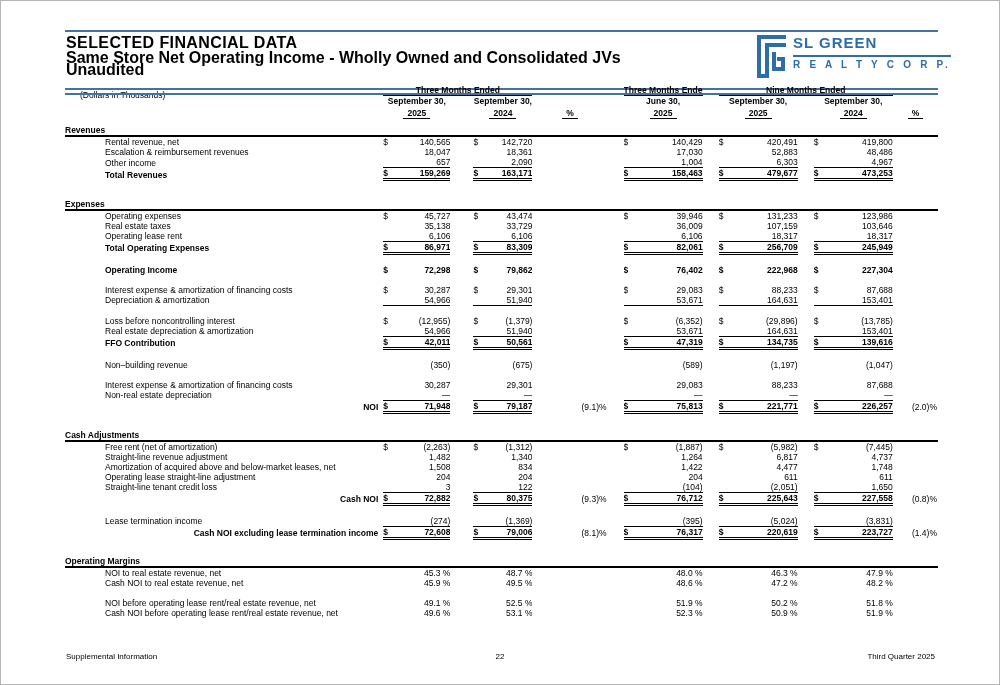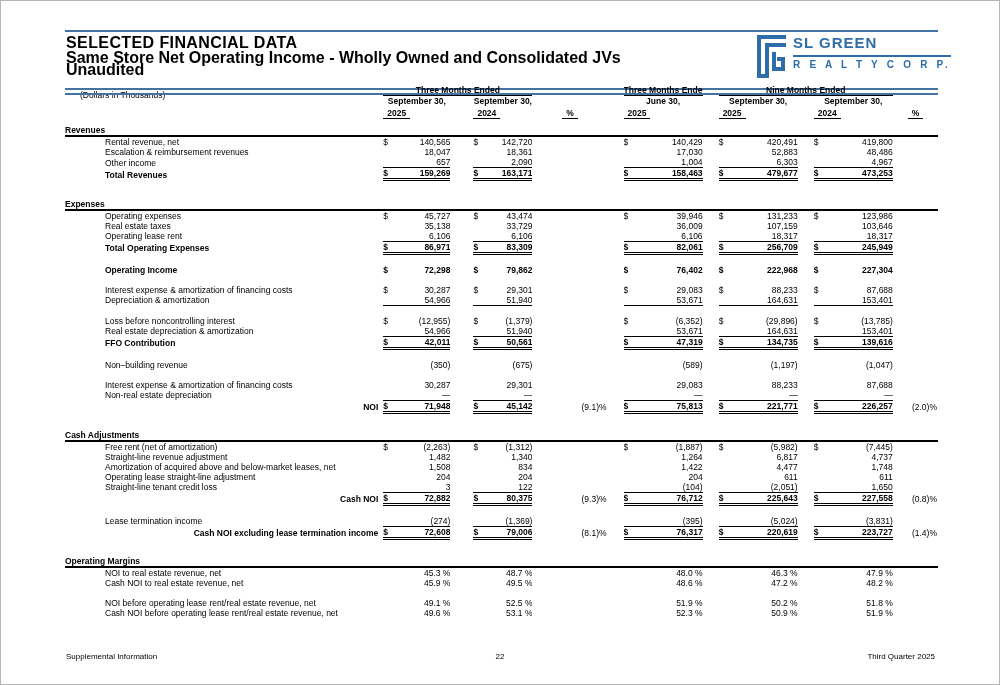--- a/index.html
+++ b/index.html
@@ -19,21 +19,21 @@
   .logo .lt1{font-size:15px;font-weight:bold;letter-spacing:1px;line-height:22px;
              border-bottom:2px solid var(--logo-color);padding-bottom:1px;}
   .logo .lt2{font-size:10px;font-weight:bold;letter-spacing:3.2px;line-height:13px;padding-top:1px;}
   
   table{position:absolute;left:64px;top:84px;width:873px;border-collapse:collapse;table-layout:fixed;
         font-size:8.5px;line-height:10px;}
   td{padding:0;height:10px;overflow:hidden;white-space:nowrap;vertical-align:bottom;}
   thead td{font-weight:bold;}
   .gh{text-align:center;border-bottom:1px solid #000;}
   .dt{text-align:center;}
-  .yr-c{text-align:left;margin-top:8px;}
+  .yr-c{text-align:center;margin-top:8px;}
   .yr{display:inline-block;border-bottom:1px solid #000;padding:0 4px;}
   .hp{text-align:center;}
   .sec{font-weight:bold;border-bottom:2px solid #000;padding-top:4px;height:12px;}
   .lbl{padding-left:40px;}
   .lbl.rt{padding-left:0;padding-right:5px;text-align:right;font-weight:bold;}
   .d{text-align:left;}
   .v{text-align:right;}
   .p{text-align:right;padding-right:1px;}
   tr.b .lbl,tr.b .d,tr.b .v{font-weight:bold;}
   .rb{border-bottom:1px solid #000;}
@@ -478,21 +478,21 @@
           <td class="d rb"></td>
           <td class="v rb">—</td>
           <td class="p"></td>
         </tr>
         <tr class="b">
           <td class="lbl rt">NOI</td>
           <td class="d rd">$</td>
           <td class="v rd">71,948</td>
           <td class="g"></td>
           <td class="d rd">$</td>
-          <td class="v rd">45,142</td>
+          <td class="v rd">79,187</td>
           <td class="p">(9.1)%</td>
           <td class="g"></td>
           <td class="d rd">$</td>
           <td class="v rd">75,813</td>
           <td class="g"></td>
           <td class="d rd">$</td>
           <td class="v rd">221,771</td>
           <td class="g"></td>
           <td class="d rd">$</td>
           <td class="v rd">226,257</td>

